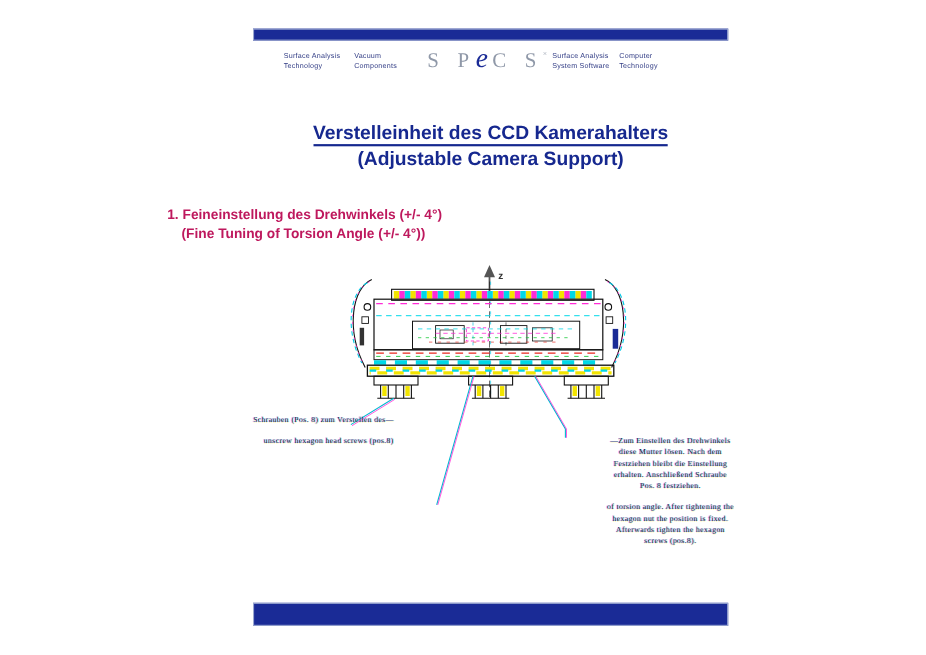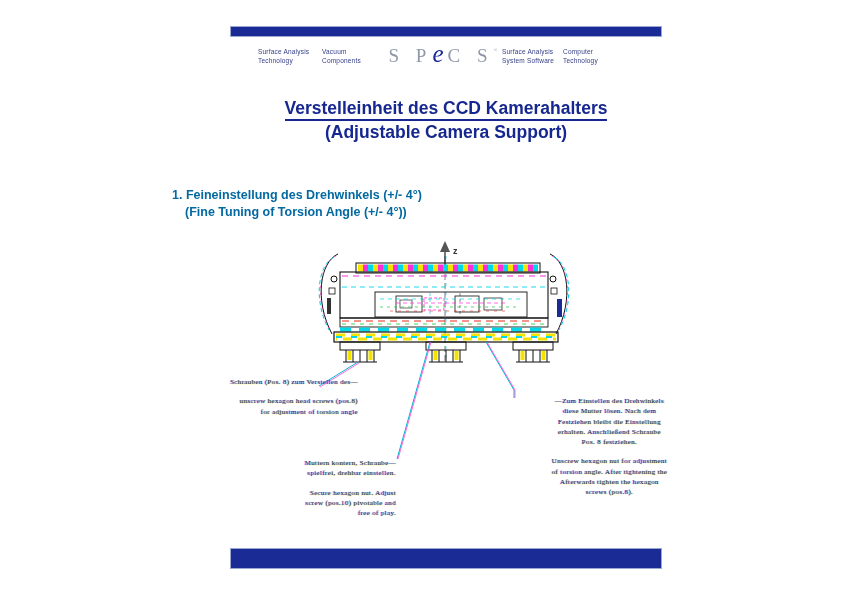--- a/index.html
+++ b/index.html
@@ -10,25 +10,25 @@
   .bar.top{top:26px;height:11px;}
   .bar.bottom{top:548px;height:21px;}
   .tagline{position:absolute;font-size:6.5px;line-height:9px;color:#323d85;
            letter-spacing:.2px;}
   .logo{position:absolute;left:384px;top:40px;width:118px;text-align:center;
         font-family:"Liberation Serif",serif;color:#8f98a8;font-size:19px;
         letter-spacing:6px;white-space:nowrap;}
   .logo .e{font-family:"Liberation Serif",serif;font-style:italic;
            color:#1a2b96;font-size:25px;letter-spacing:4px;}
   .logo .mark{font-size:7px;vertical-align:10px;letter-spacing:0;color:#9aa2b0;}
-  .title{position:absolute;left:230px;top:96px;width:432px;text-align:center;
+  .title{position:absolute;left:230px;top:108px;width:432px;text-align:center;
          color:#16288f;font-weight:bold;font-size:17.5px;line-height:24px;}
   .title .u{border-bottom:2.5px solid #16288f;padding-bottom:1px;}
-  .section{position:absolute;left:152px;top:187px;color:#0369a1;font-weight:bold;
-           font-size:12.5px;line-height:17px;margin-left:20px;}
+  .section{position:absolute;left:152px;top:187px;color:#be185d;font-weight:bold;
+           font-size:12.5px;line-height:17px;}
   .section .indent{padding-left:13px;}
   .fig-svg{position:absolute;left:0;top:0;}
   .lbl{position:absolute;font-family:Liberation Serif, serif;font-size:7px;
        line-height:10.3px;color:#2a2e4a;letter-spacing:.35px;
        text-shadow:.8px 0 0 rgba(0,205,255,.55), -.8px 0 0 rgba(255,0,190,.45),
                    0 .8px 0 rgba(255,230,0,.28);}
   .lbl .gap{height:9px;}
   .lbl div{white-space:nowrap;}
   .lbl.r{text-align:right;}
   .lbl-left{left:120px;top:377px;width:238px;}
@@ -186,40 +186,31 @@
       <line x1="431" y1="342" x2="398" y2="459" stroke="#ff2bd6" stroke-width=".7"></line>
       <polyline points="486,342 514,390 514,398" stroke="#00b8d0" stroke-width="1"></polyline>
       <polyline points="487,342 515,390 515,398" stroke="#ff2bd6" stroke-width=".7"></polyline>
     </g>
   </svg>
 
   <div class="lbl lbl-left r">
     <div>Schrauben (Pos. 8) zum Verstellen des—</div>
     <div class="gap"></div>
     <div>unscrew hexagon head screws (pos.8)</div>
-    <div>for adjustment of torsion angle</div>
-  </div>
-
-  <div class="lbl lbl-center r">
-    <div>Muttern kontern, Schraube—</div>
-    <div>spielfrei, drehbar einstellen.</div>
-    <div class="gap"></div>
-    <div>Secure hexagon nut. Adjust</div>
-    <div>screw (pos.10) pivotable and</div>
-    <div>free of play.</div>
-  </div>
+  </div>
+
 
   <div class="lbl lbl-right">
     <div>—Zum Einstellen des Drehwinkels</div>
     <div>diese Mutter lösen. Nach dem</div>
     <div>Festziehen bleibt die Einstellung</div>
     <div>erhalten. Anschließend Schraube</div>
     <div>Pos. 8 festziehen.</div>
     <div class="gap"></div>
-    <div>Unscrew hexagon nut for adjustment</div>
     <div>of torsion angle. After tightening the</div>
+    <div>hexagon nut the position is fixed.</div>
     <div>Afterwards tighten the hexagon</div>
     <div>screws (pos.8).</div>
   </div>
 
   <div class="bar bottom"></div>
 
 </div>
 
 </body></html>

